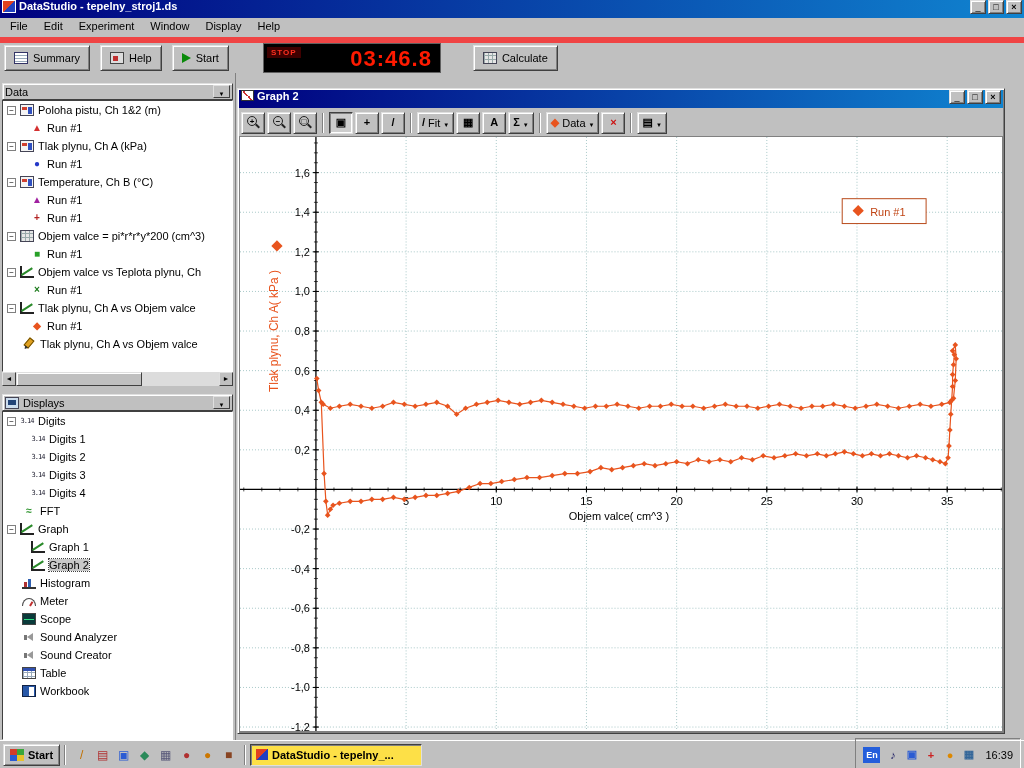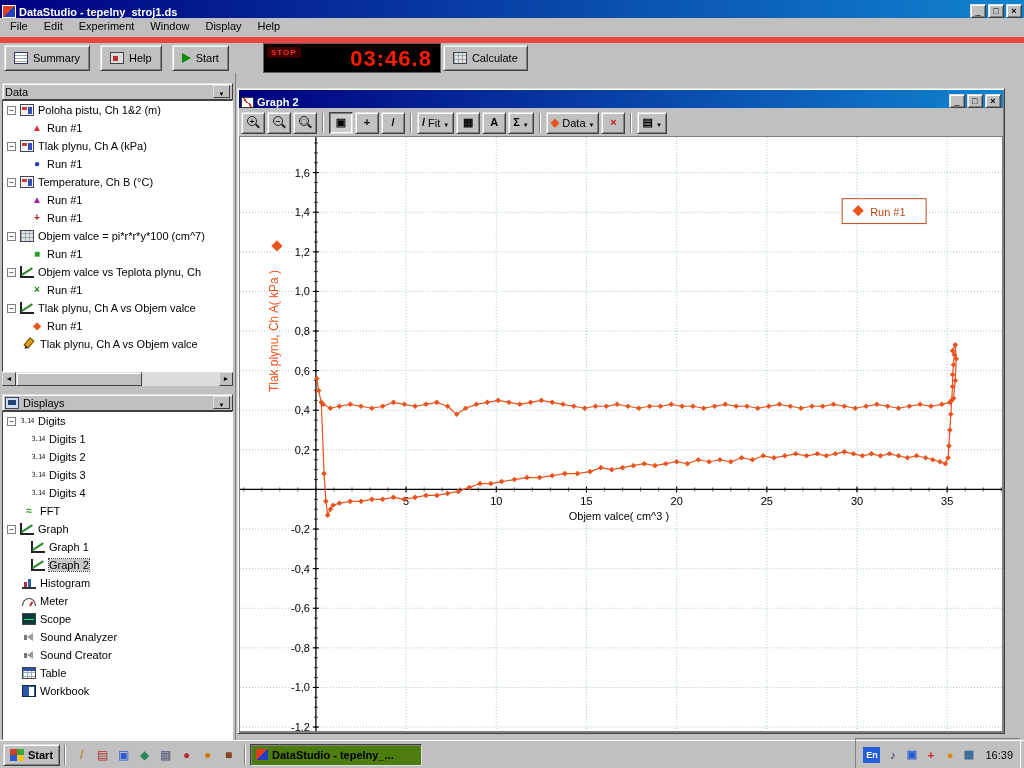--- a/index.html
+++ b/index.html
@@ -4,36 +4,36 @@
 <style>
   *{box-sizing:border-box;margin:0;padding:0}
   html,body{width:1024px;height:768px;overflow:hidden}
   body{font-family:"Liberation Sans",sans-serif;font-size:11px;background:#c0c0c0;position:relative;color:#000}
   button{font:inherit;cursor:default}
   .pressed{border-color:#404040 #dfdfdf #dfdfdf #404040 !important;box-shadow:inset 1px 1px 0 #808080,inset -1px -1px 0 #fff !important;background:#cdcdcd !important}
 
   .screen{position:absolute;inset:0 0 28px 0;background:#c0c0c0}
 
   
-  .titlebar{height:18px;background:linear-gradient(90deg,#00007f,#1084d0);color:#fff;display:flex;align-items:flex-end;gap:3px;padding:0 2px}
+  .titlebar{height:18px;background:linear-gradient(90deg,#00007f,#1084d0);color:#fff;display:flex;align-items:flex-start;gap:3px;padding:0 2px}
   .titlebar .title{font-weight:bold;flex:1;white-space:nowrap;overflow:hidden}
   .app-icon{width:14px;height:13px;flex:none;background:linear-gradient(135deg,#e04020 0 50%,#2040c0 50% 100%);border:1px solid #fff}
   .winbtns{display:flex;gap:2px}
   .winbtn{width:16px;height:14px;background:#c0c0c0;border:1px solid;border-color:#dfdfdf #404040 #404040 #dfdfdf;box-shadow:inset 1px 1px 0 #fff,inset -1px -1px 0 #808080;font-size:9px;line-height:11px;text-align:center;padding:0}
   .btn-min::before{content:"_"}
   .btn-max::before{content:"□"}
   .btn-close::before{content:"×";font-weight:bold}
 
   
   .menubar{height:19px;display:flex;padding-left:2px}
   .menu-item{padding:2px 8px}
   .toolbar{height:36px;display:flex;align-items:center;padding:2px 4px;border-top:6px solid #ef4444}
   .tbtn{height:26px;display:flex;align-items:center;gap:5px;padding:0 9px;background:#c0c0c0;border:1px solid;border-color:#dfdfdf #404040 #404040 #dfdfdf;box-shadow:inset 1px 1px 0 #fff,inset -1px -1px 0 #808080;margin-right:10px}
   .start-tri{width:0;height:0;border-left:9px solid #0a8a0a;border-top:5px solid transparent;border-bottom:5px solid transparent}
-  .timer{width:178px;height:30px;background:#000;position:relative;margin:0 2px 0 24px;border:1px solid #606060;flex:none}
+  .timer{width:178px;height:30px;background:#000;position:relative;margin:0 32px 0 24px;border:1px solid #606060;flex:none}
   .stoplab{position:absolute;left:3px;top:3px;font-size:8px;font-weight:bold;color:#ff3020;background:#400000;padding:1px 4px;letter-spacing:1px}
   .digits{position:absolute;right:8px;top:2px;font-family:Liberation Sans, sans-serif;font-size:22px;font-weight:bold;color:#ff1a00;letter-spacing:1px}
 
   
   .main{position:absolute;top:73px;bottom:0;left:0;right:0;display:flex}
   .sidebar{width:236px;flex:none;display:flex;flex-direction:column;padding:10px 2px 0 2px;border-right:1px solid #808080}
   .panel-header{height:17px;display:flex;align-items:center;gap:4px;padding:0 2px;background:#c0c0c0;border:1px solid;border-color:#dfdfdf #404040 #404040 #dfdfdf;box-shadow:inset 1px 1px 0 #fff}
   .ph-label{flex:1}
   .ph-btn{width:17px;height:13px;background:#c0c0c0;border:1px solid;border-color:#dfdfdf #404040 #404040 #dfdfdf;padding:0;text-align:center}
   .ddarrow::before{content:"▼";font-size:6px;line-height:1}
@@ -104,21 +104,21 @@
   .ticklab{font-family:"Liberation Sans",sans-serif;font-size:11px;fill:#000}
   .axlab{font-family:"Liberation Sans",sans-serif;font-size:12px}
 
   
   .taskbar{position:absolute;bottom:0;left:0;width:100%;height:28px;background:#c0c0c0;border-top:1px solid #fff;display:flex;align-items:center;gap:4px;padding:0 3px}
   .start-btn{height:22px;display:flex;align-items:center;gap:4px;padding:0 6px;font-weight:bold;background:#c0c0c0;border:1px solid;border-color:#dfdfdf #404040 #404040 #dfdfdf;box-shadow:inset 1px 1px 0 #fff,inset -1px -1px 0 #808080}
   .start-flag{width:14px;height:12px;background:linear-gradient(#d33c2a,#d33c2a) 0 0/50% 50%,linear-gradient(#3aa63a,#3aa63a) 100% 0/50% 50%,linear-gradient(#2a5bd3,#2a5bd3) 0 100%/50% 50%,linear-gradient(#e8c22a,#e8c22a) 100% 100%/50% 50%;background-repeat:no-repeat}
   .tb-sep{width:2px;height:20px;border-left:1px solid #808080;border-right:1px solid #fff}
   .ql{display:flex;gap:4px;padding:0 3px}
   .qlicon{width:17px;height:17px;display:inline-flex;align-items:center;justify-content:center;font-size:12px}
-  .task-btn{width:172px;height:22px;display:flex;align-items:center;gap:4px;padding:0 5px;font-weight:bold;background:#4d7c0f;border:1px solid;border-color:#404040 #dfdfdf #dfdfdf #404040;box-shadow:inset 1px 1px 0 #808080;overflow:hidden;white-space:nowrap}
+  .task-btn{width:172px;height:22px;display:flex;align-items:center;gap:4px;padding:0 5px;font-weight:bold;background:#fde047;border:1px solid;border-color:#404040 #dfdfdf #dfdfdf #404040;box-shadow:inset 1px 1px 0 #808080;overflow:hidden;white-space:nowrap}
   .task-ic{width:12px;height:11px;flex:none;background:linear-gradient(135deg,#e04020 0 50%,#2040c0 50% 100%)}
   .tray{margin-left:auto;height:22px;display:flex;align-items:center;gap:5px;padding:16px 7px;border:1px solid;border-color:#808080 #fff #fff #808080}
   .tray-lang{width:17px;height:16px;background:#245edb;color:#fff;display:inline-flex;align-items:center;justify-content:center;font-size:9px;font-weight:bold}
   .trayicons{display:inline-flex;gap:4px}
   .trayicon{width:15px;height:15px;display:inline-flex;align-items:center;justify-content:center;font-size:11px;font-weight:bold}
   .clock{padding-left:4px}
 </style>
 </head>
 <body>
 
@@ -199,21 +199,21 @@
             <span class="marker" style="color: rgb(160, 32, 160);">▲</span>
             <span class="tlabel">Run #1</span>
           </div>
           <div class="trow child">
             <span class="marker" style="color: rgb(178, 34, 34);">+</span>
             <span class="tlabel">Run #1</span>
           </div>
           <div class="trow">
             <span class="expander"></span>
             <span class="ic calc-icon"></span>
-            <span class="tlabel">Objem valce = pi*r*r*y*100 (cm^7)</span>
+            <span class="tlabel">Objem valce = pi*r*r*y*200 (cm^3)</span>
           </div>
           <div class="trow child">
             <span class="marker" style="color: rgb(40, 160, 40);">■</span>
             <span class="tlabel">Run #1</span>
           </div>
           <div class="trow">
             <span class="expander"></span>
             <span class="ic xy-icon"></span>
             <span class="tlabel">Objem valce vs Teplota plynu, Ch</span>
           </div>

